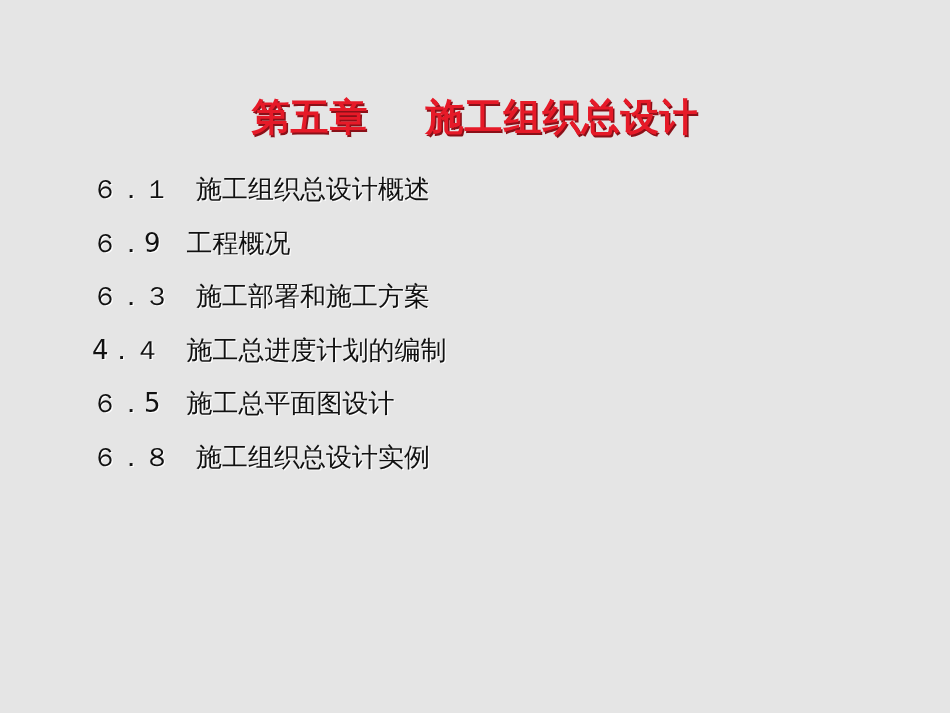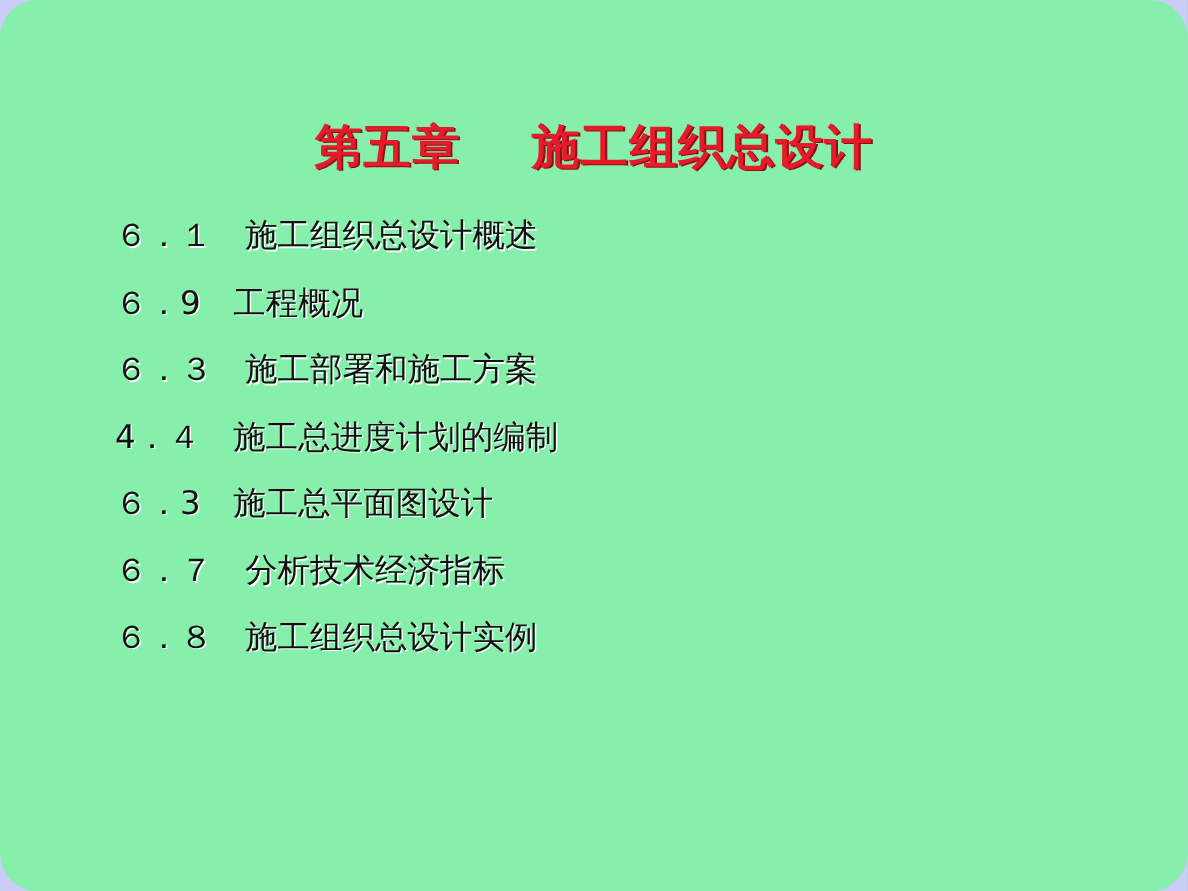--- a/index.html
+++ b/index.html
@@ -12,23 +12,22 @@
     height: 713px;
     overflow: hidden;
     background: #ccccfa;
     font-family: "DejaVu Sans", "Liberation Sans", sans-serif;
   }
 
   .slide {
     position: relative;
     width: 950px;
     height: 713px;
-    background: #86efac;
+    background: #e5e5e5;
     box-sizing: border-box;
-    border-radius: 30px;
   }
 
   
   .slide-title {
     position: absolute;
     left: 0;
     top: 94px;
     width: 950px;
     text-align: center;
     font-family: "DejaVu Sans", "Liberation Sans", sans-serif;
@@ -69,18 +68,17 @@
 
 <div class="slide">
 
   <div class="slide-title">第五章    施工组织总设计</div>
 
   <div class="outline">
     <div class="outline-line">６．１　施工组织总设计概述</div>
     <div class="outline-line">６．9　工程概况</div>
     <div class="outline-line">６．３　施工部署和施工方案</div>
     <div class="outline-line">4．４　施工总进度计划的编制</div>
-    <div class="outline-line">６．3　施工总平面图设计</div>
-    <div class="outline-line">６．７　分析技术经济指标</div>
+    <div class="outline-line">６．5　施工总平面图设计</div>
     <div class="outline-line">６．８　施工组织总设计实例</div>
   </div>
 
 </div>
 
 </body></html>

